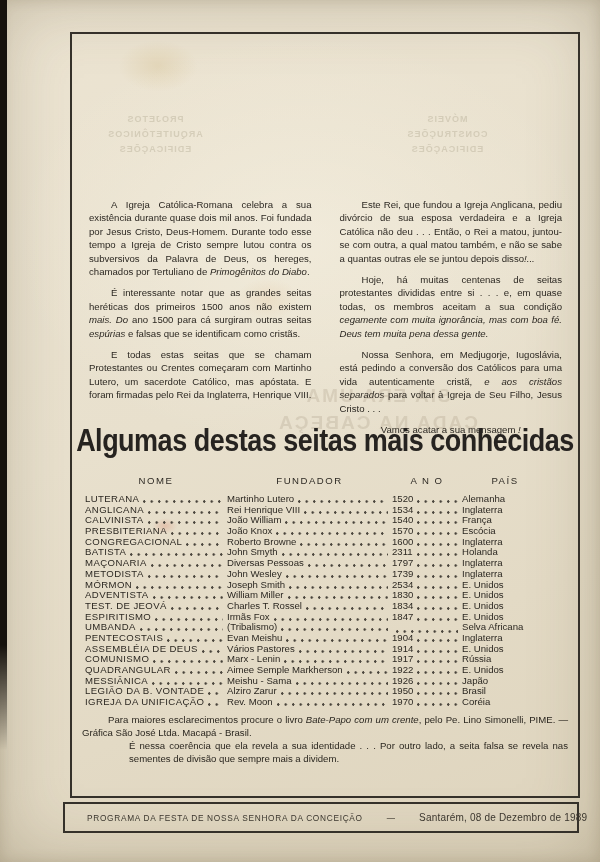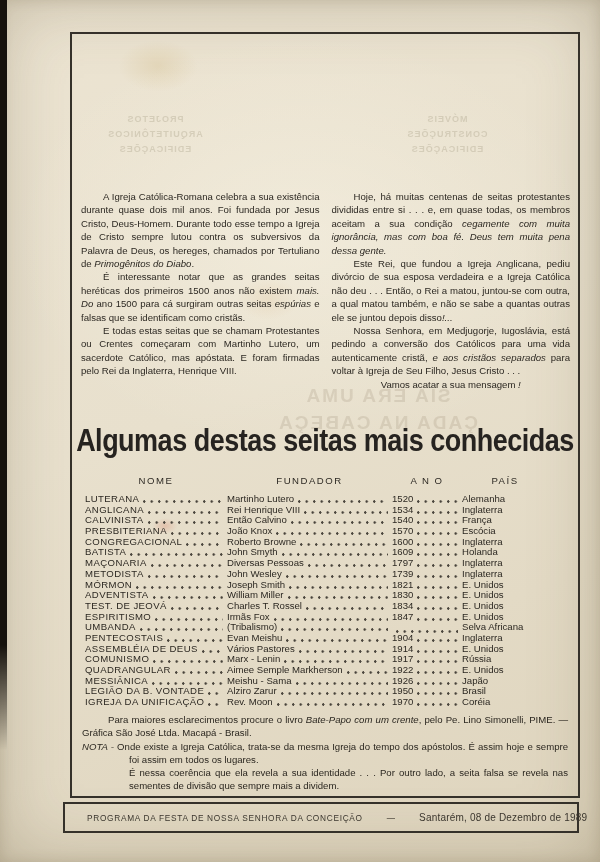--- a/index.html
+++ b/index.html
@@ -54,21 +54,21 @@
       -1.6px 0 0 #2b2721, 1.6px 0 0 #2b2721,
       0 -1.6px 0 #2b2721, 0 1.6px 0 #2b2721,
       4px 4px 0 #2b2721, 5px 5px 0 #2b2721;
   }
   .title-line.l1{transform:rotate(-.6deg);}
   .title-line.l2{margin-top:-14px;transform:rotate(-.3deg);}
 
   
   .cols{position:absolute;top:156px;left:9px;width:489px;
     display:grid;grid-template-columns:1fr 1fr;column-gap:12px;}
-  .body-p{margin:0;font-size:9.6px;line-height:13.4px;text-align:justify;
+  .body-p{margin:8px;font-size:9.6px;line-height:13.4px;text-align:justify;
     text-indent:22px;color:var(--ink);}
   .body-p.center{text-align:center;text-indent:0;}
   .it{font-style:italic;}
   .bd{font-weight:normal;}
 
   
   .section-heading{position:absolute;top:389px;left:0;width:100%;text-align:center;
     font-size:27px;font-weight:bold;letter-spacing:-.5px;color:#262320;
     transform:scaleY(1.15);transform-origin:top;white-space:nowrap;}
 
@@ -131,22 +131,22 @@
 <div class="main-box">
 
 
   <div class="cols">
     <div>
         <p class="body-p"><span>A Igreja Católica-Romana celebra a sua existência durante quase dois mil anos. Foi fundada por Jesus Cristo, Deus-Homem. Durante todo esse tempo a Igreja de Cristo sempre lutou contra os subversivos da Palavra de Deus, os hereges, chamados por Tertuliano de </span><span class="it">Primogênitos do Diabo</span><span>.</span></p>
         <p class="body-p"><span>É interessante notar que as grandes seitas heréticas dos primeiros 1500 anos não existem </span><span class="it">mais. Do</span><span> ano 1500 para cá surgiram outras seitas </span><span class="it">espúrias</span><span> e falsas que se identificam como cristãs.</span></p>
         <p class="body-p"><span>E todas estas seitas que se chamam Protestantes ou Crentes começaram com Martinho Lutero, um sacerdote Católico, mas apóstata. E foram firmadas pelo Rei da Inglaterra, Henrique VIII.</span></p>
       </div>
     <div>
+        <p class="body-p"><span>Este Rei, que fundou a Igreja Anglicana, pediu divórcio de sua esposa verdadeira e a Igreja Católica não deu . . . Então, o Rei a matou, juntou-se com outra, a qual matou também, e não se sabe a quantas outras ele se juntou depois disso</span><span class="it">!...</span></p>
         <p class="body-p"><span>Hoje, há muitas centenas de seitas protestantes divididas entre si . . . e, em quase todas, os membros aceitam a sua condição </span><span class="it">cegamente com muita ignorância, mas com boa fé. Deus tem muita pena dessa gente.</span></p>
-        <p class="body-p"><span>Este Rei, que fundou a Igreja Anglicana, pediu divórcio de sua esposa verdadeira e a Igreja Católica não deu . . . Então, o Rei a matou, juntou-se com outra, a qual matou também, e não se sabe a quantas outras ele se juntou depois disso</span><span class="it">!...</span></p>
         <p class="body-p"><span>Nossa Senhora, em Medjugorje, Iugoslávia, está pedindo a conversão dos Católicos para uma vida autenticamente cristã, </span><span class="it">e aos cristãos separados</span><span> para voltar à Igreja de Seu Filho, Jesus Cristo . . .</span></p>
         <p class="body-p center"><span>Vamos acatar a sua mensagem </span><span class="it">!</span></p>
       </div>
   </div>
 
   <div class="section-heading">Algumas destas seitas mais conhecidas</div>
 
   <div class="sects-table">
     <div class="th-row">
       <span class="th h-name">NOME</span>
@@ -190,21 +190,21 @@
             <span class="v">Inglaterra</span>
           </span>
   </div>
 
   <div class="t-row">
     <span class="cell c-name">
             <span class="v">CALVINISTA</span>
             <span class="ldr"></span>
           </span>
     <span class="cell c-founder">
-            <span class="v">Então Calvino</span>
+            <span class="v">João William</span>
             <span class="ldr"></span>
           </span>
     <span class="cell c-year">
             <span class="v">1540</span>
             <span class="ldr"></span>
           </span>
     <span class="cell c-country">
             <span class="v">França</span>
           </span>
   </div>
@@ -248,21 +248,21 @@
   <div class="t-row">
     <span class="cell c-name">
             <span class="v">BATISTA</span>
             <span class="ldr"></span>
           </span>
     <span class="cell c-founder">
             <span class="v">John Smyth</span>
             <span class="ldr"></span>
           </span>
     <span class="cell c-year">
-            <span class="v">1609</span>
+            <span class="v">2311</span>
             <span class="ldr"></span>
           </span>
     <span class="cell c-country">
             <span class="v">Holanda</span>
           </span>
   </div>
 
   <div class="t-row">
     <span class="cell c-name">
             <span class="v">MAÇONARIA</span>
@@ -302,21 +302,21 @@
   <div class="t-row">
     <span class="cell c-name">
             <span class="v">MÓRMON</span>
             <span class="ldr"></span>
           </span>
     <span class="cell c-founder">
             <span class="v">Joseph Smith</span>
             <span class="ldr"></span>
           </span>
     <span class="cell c-year">
-            <span class="v">1821</span>
+            <span class="v">2534</span>
             <span class="ldr"></span>
           </span>
     <span class="cell c-country">
             <span class="v">E. Unidos</span>
           </span>
   </div>
 
   <div class="t-row">
     <span class="cell c-name">
             <span class="v">ADVENTISTA</span>
@@ -512,21 +512,20 @@
           </span>
     <span class="cell c-country">
             <span class="v">Coréia</span>
           </span>
   </div>
 </div>
   </div>
 
   <div class="notes">
     <p class="note note-book"><span class="bd">Para maiores esclarecimentos procure o livro </span><span class="it">Bate-Papo com um crente</span><span class="bd">, pelo Pe. Lino Simonelli, PIME. — Gráfica São José Ltda. Macapá - Brasil.</span></p>
-    <p class="note note-nota"><span class="it">NOTA - </span><span class="bd">Onde existe a Igreja Católica, trata-se da mesma Igreja do tempo dos apóstolos. É assim hoje e sempre foi assim em todos os lugares.</span></p>
     <p class="note note-cont"><span class="bd">É nessa coerência que ela revela a sua identidade . . . Por outro lado, a seita falsa se revela nas sementes de divisão que sempre mais a dividem.</span></p>
   </div>
 
 </div>
 
 <div class="footer-box">
   <span class="f-program">PROGRAMA DA FESTA DE NOSSA SENHORA DA CONCEIÇÃO</span>
   <span class="f-dash">—</span>
   <span class="f-date">Santarém, 08 de Dezembro de 1989</span>
   <span class="f-page">Pág. 45</span>

